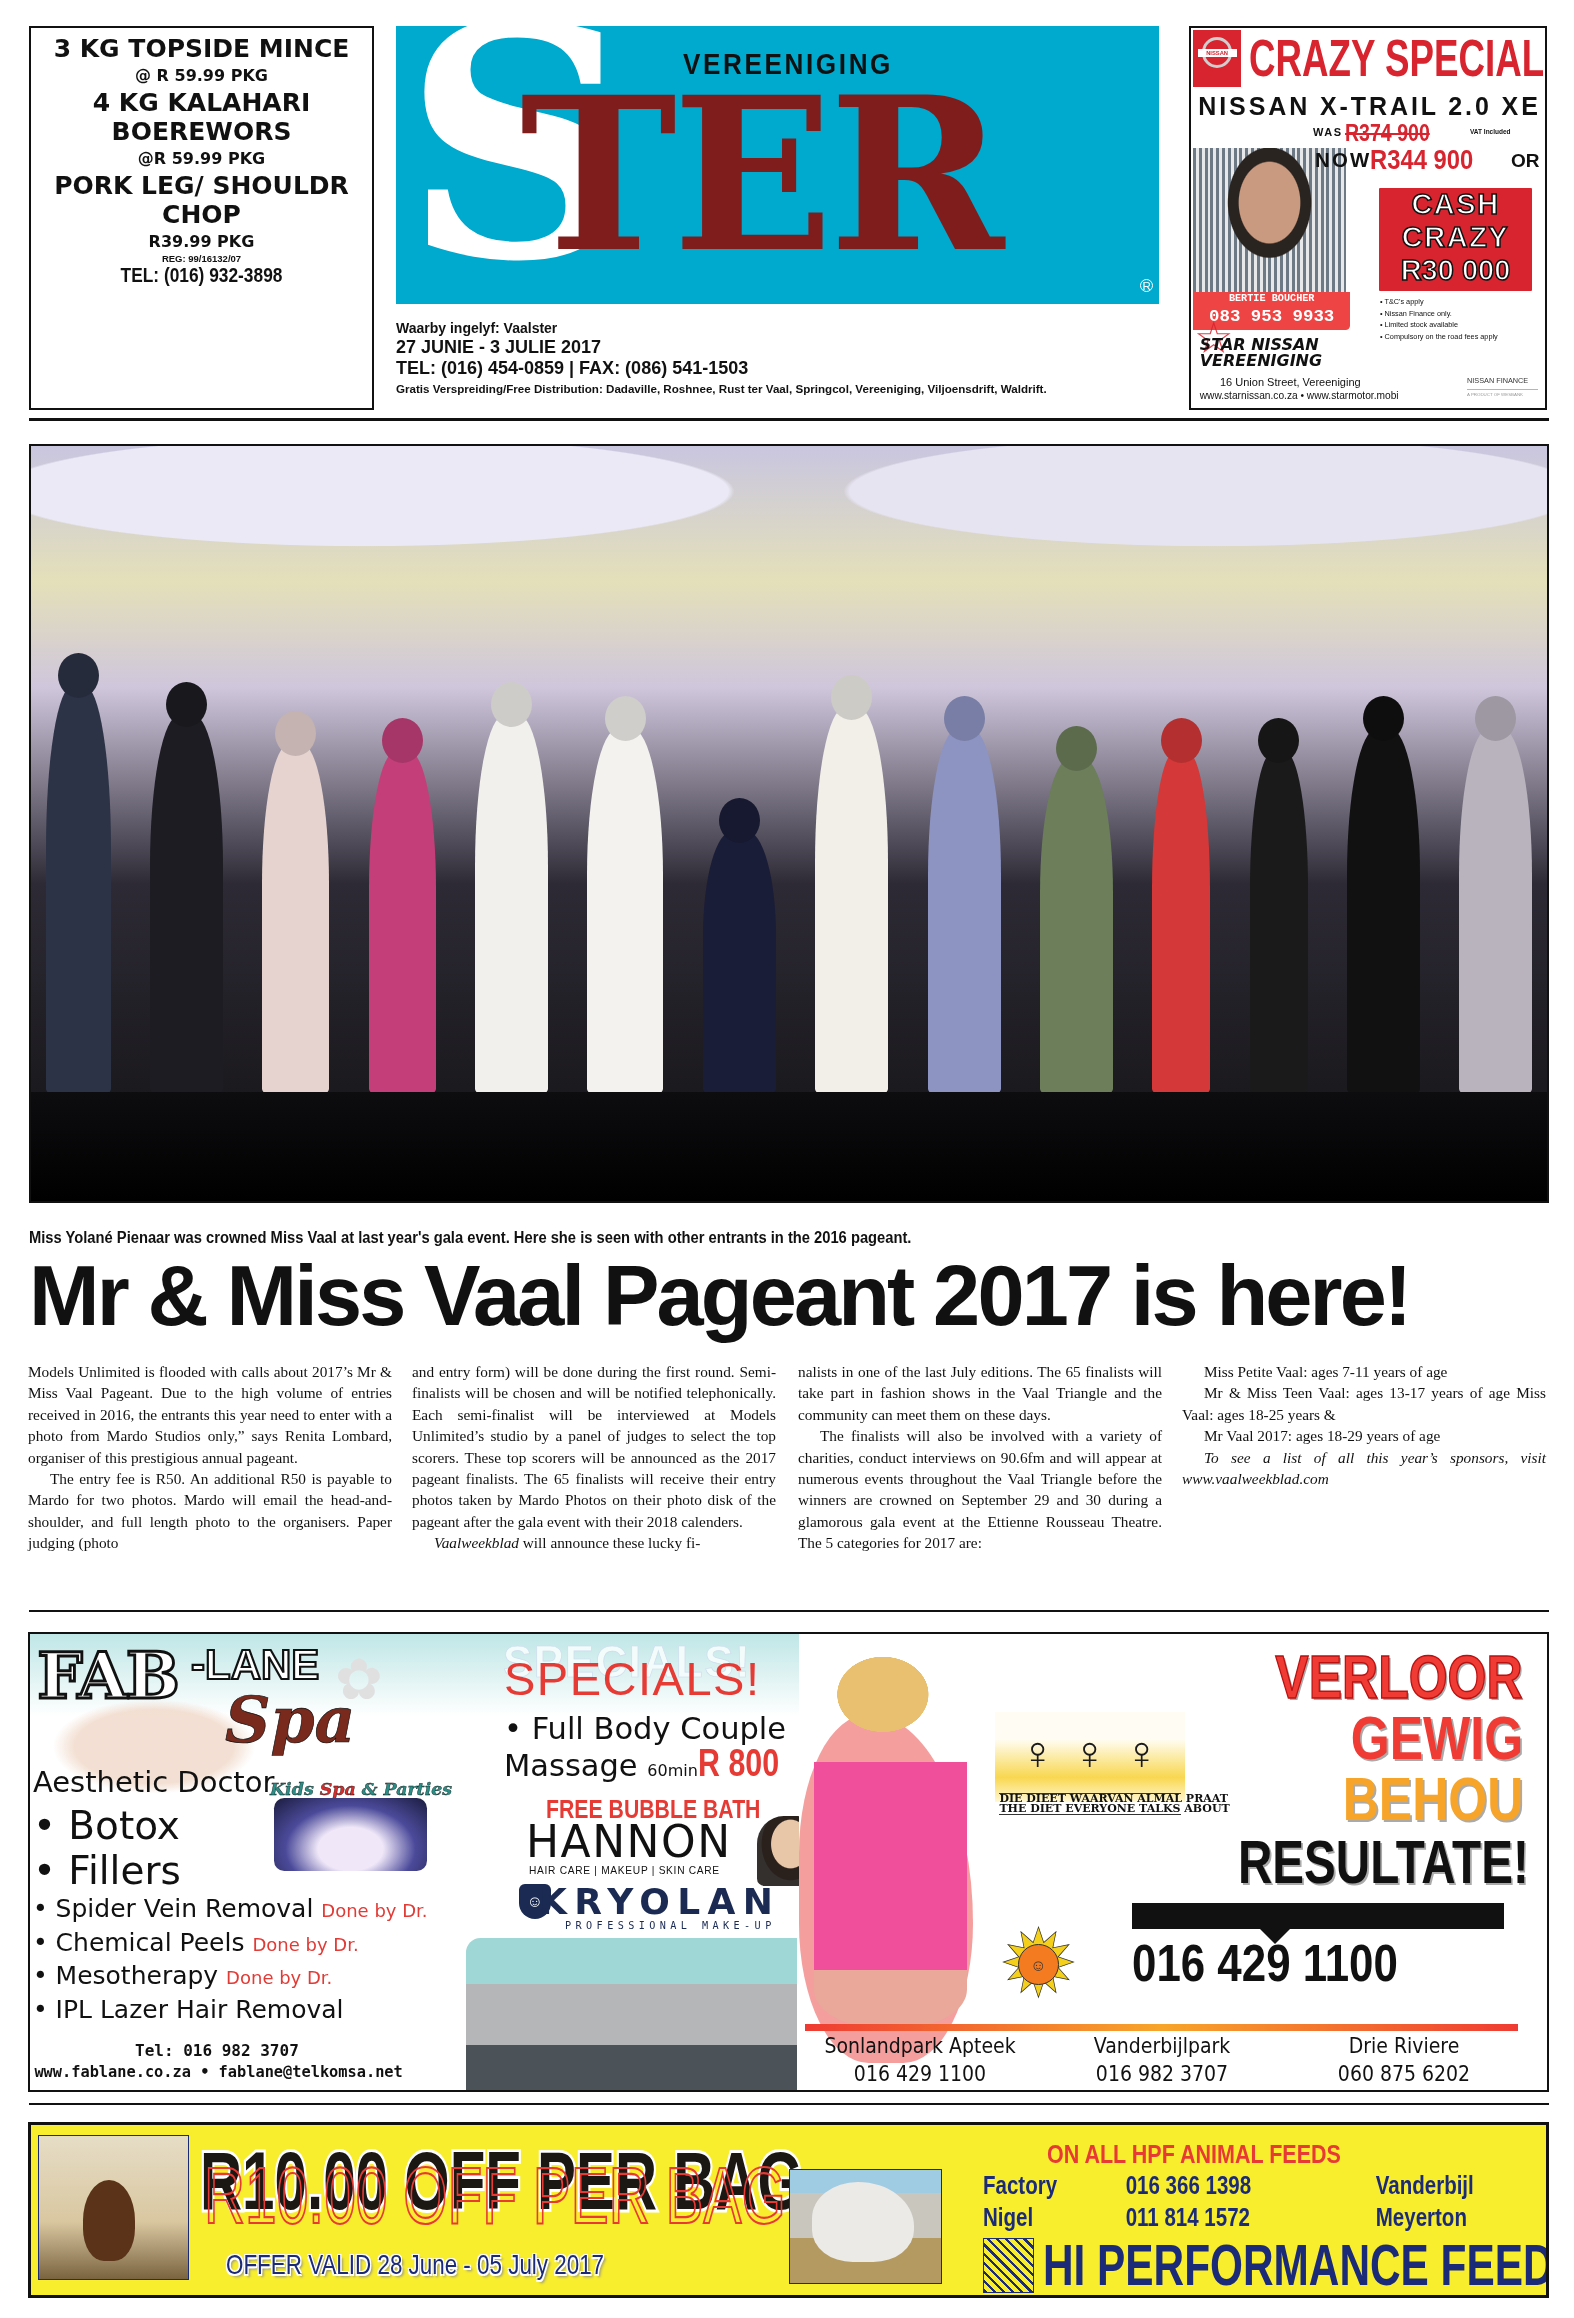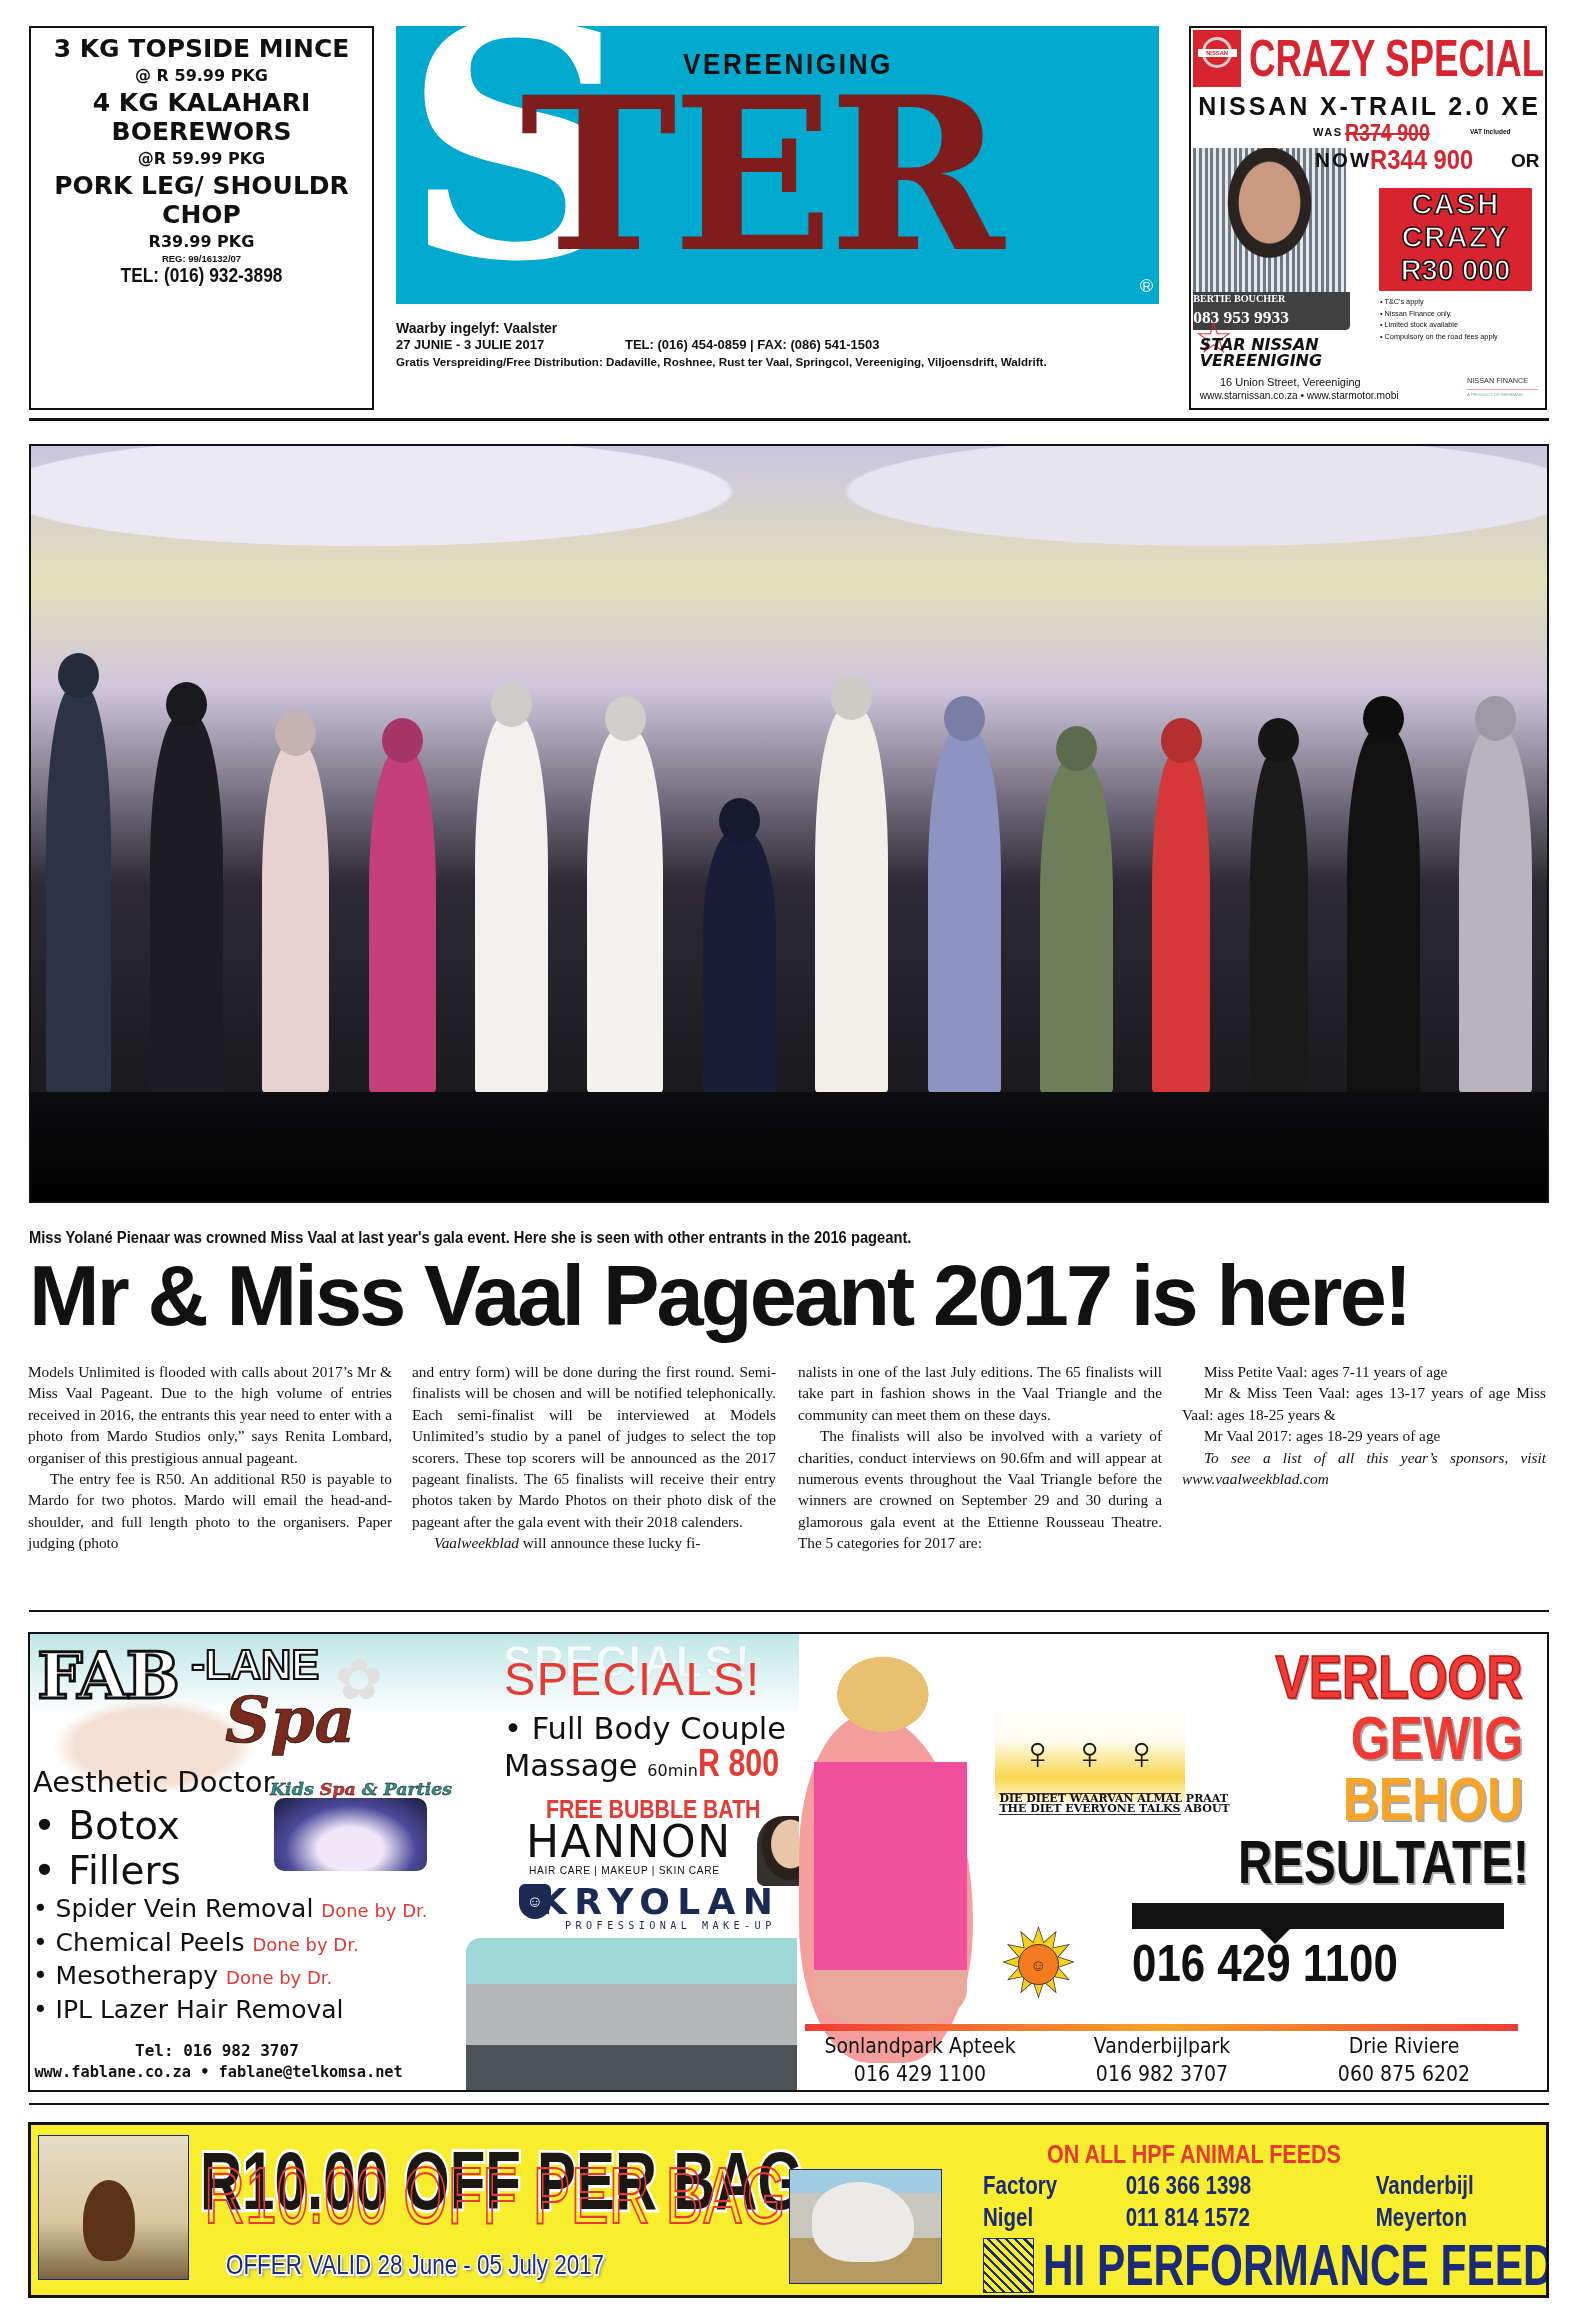--- a/index.html
+++ b/index.html
@@ -21,41 +21,41 @@
   #butcher-ad .reg { font-family: "Liberation Sans", sans-serif; font-weight: bold; font-size: 9.5px; line-height: 10.2px; }
   #butcher-ad .tel { font-family: "Liberation Sans", sans-serif; font-weight: bold; font-size: 20.4px; line-height: 22px; transform: scaleX(0.85); }
 
   #masthead { left: 396px; top: 26px; width: 763px; height: 278px; background: #00a9ce; overflow: hidden; }
   #masthead .region { position: absolute; left: 287px; top: 22px; font-family: "Liberation Sans", sans-serif; font-weight: bold; font-size: 29px; letter-spacing: 2.9px; color: #111; transform: scaleX(0.9); transform-origin: left; }
   #masthead .s { position: absolute; left: 7.3px; top: -42px; font-family: "DejaVu Serif", serif; font-weight: bold; font-size: 320px; line-height: 320px; color: #fff; }
   #masthead .ter { position: absolute; left: 124px; top: 44px; font-family: "DejaVu Serif", serif; font-weight: bold; font-size: 211px; line-height: 211px; color: #7f1d1d; letter-spacing: -4.4px; }
   #masthead .reg { position: absolute; right: 5.8px; bottom: 11.6px; color: #fff; font-size: 11.6px; border: 1.1px solid #fff; border-radius: 50%; width: 13px; height: 13px; text-align: center; line-height: 11px; }
   #mast-info { left: 396px; top: 320px; width: 771px; font-family: "Liberation Sans", sans-serif; font-weight: bold; }
   #mast-info .incorp { font-size: 14px; line-height: 17.4px; }
-  #mast-info .row { font-size: 13px; line-height 16px; display: flex; }
+  #mast-info .row { font-size: 18px; line-height 16px; display: flex; flex-direction: column; }
   #mast-info .row .date { width: 229px; }
   #mast-info .dist { font-size: 11.6px; line-height: 19px; white-space: nowrap; }
 
   #nissan-ad { left: 1189px; top: 26px; width: 358px; height: 384px; border: 2.2px solid #111; overflow: hidden; }
   #nissan-ad .logo-box { position: absolute; left: 2.2px; top: 2.2px; width: 48px; height: 57px; background: #d7242f; }
   #nissan-ad .logo-ring { position: absolute; left: 8.7px; top: 7.3px; width: 30.5px; height: 30.5px; border: 3.6px solid #cfcfcf; border-radius: 50%; }
   #nissan-ad .logo-bar { position: absolute; left: 4.4px; top: 19px; width: 39px; height: 8px; background: #fff; color: #d7242f; font-size: 5.8px; font-weight: bold; text-align: center; line-height: 8px; }
   #nissan-ad .headline { position: absolute; left: 58px; top: 2.9px; font-family: "Liberation Sans", sans-serif; font-weight: bold; font-size: 51px; line-height: 55px; color: #d7242f; transform: scaleX(0.72); transform-origin: left; white-space: nowrap; }
   #nissan-ad .model { position: absolute; left: 7.3px; top: 64px; font-weight: bold; font-size: 25px; letter-spacing: 2.9px; white-space: nowrap; }
   #nissan-ad .was { position: absolute; left: 122px; top: 98px; font-weight: bold; font-size: 11px; letter-spacing: 1.5px; }
   #nissan-ad .was-price { position: absolute; left: 154px; top: 92px; font-weight: bold; font-size: 23px; color: #d7242f; text-decoration: line-through; text-decoration-color: #d7242f; transform: scaleX(0.85); transform-origin: left; }
   #nissan-ad .vat { position: absolute; left: 279px; top: 100px; font-weight: bold; font-size: 6.5px; }
   #nissan-ad .now { position: absolute; left: 124px; top: 121px; font-weight: bold; font-size: 20.4px; letter-spacing: 2.2px; }
   #nissan-ad .now-price { position: absolute; left: 179px; top: 116px; font-weight: bold; font-size: 28px; color: #d7242f; transform: scaleX(0.85); transform-origin: left; white-space: nowrap; }
   #nissan-ad .or { position: absolute; left: 320px; top: 122px; font-weight: bold; font-size: 19px; }
   #nissan-ad .person { position: absolute; left: 2.2px; top: 120px; width: 153px; height: 156px; background: radial-gradient(ellipse at 50% 35%, #c99a80 0 28%, #2a2420 29% 38%, transparent 39%), repeating-linear-gradient(90deg, #6d7a86 0 2.9px, #e6e8ea 2.9px 5.8px); }
   #nissan-ad .cashback { position: absolute; left: 188px; top: 160px; width: 153px; height: 103px; background: #d7242f; border-radius: 1px; text-align: center; color: #fff; font-weight: bold; -webkit-text-stroke: 1.5px #111; }
   #nissan-ad .cashback .l1 { font-size: 29px; line-height: 33px; letter-spacing: 1.5px; }
   #nissan-ad .cashback .l3 { font-size: 29px; line-height: 33px; }
-  #nissan-ad .rep { position: absolute; left: 2.2px; top: 264px; width: 157px; height: 38px; background: #404040; border-radius: 0 0 4.4px 0; color: #fff; font-family: Liberation Serif, serif; font-weight: bold; }
+  #nissan-ad .rep { position: absolute; left: 2.2px; top: 264px; width: 157px; height: 38px; background: #ef4444; border-radius: 0 0 4.4px 0; color: #fff; text-align: center; font-family: Liberation Mono, monospace; font-weight: bold; }
   #nissan-ad .rep .name { font-size: 10.2px; line-height: 14.5px; }
   #nissan-ad .rep .phone { font-size: 17.4px; line-height: 20.4px; }
   #nissan-ad .terms { position: absolute; left: 189px; top: 268px; font-size: 7.3px; line-height: 11.6px; list-style: none; }
   #nissan-ad .dealer { position: absolute; left: 8.7px; top: 309px; font-family: "DejaVu Sans", sans-serif; font-style: italic; font-weight: bold; font-size: 16px; line-height: 16px; }
   #nissan-ad .dealer .star { position: absolute; left: -5.8px; top: -7.3px; font-size: 44px; color: #d7242f; font-style: normal; opacity: 0.85; }
   #nissan-ad .dealer span { position: relative; }
   #nissan-ad .addr { position: absolute; left: 29px; top: 348px; font-size: 11px; }
   #nissan-ad .urls { position: absolute; left: 8.7px; top: 362px; font-size: 10.2px; white-space: nowrap; }
   #nissan-ad .nf { position: absolute; left: 276px; top: 348px; font-size: 7.3px; color: #333; }
   #nissan-ad .nf-sub { position: absolute; left: 276px; top: 361px; font-size: 4.4px; color: #999; border-top: 1.5px solid #e6a0a0; width: 71px; padding-top: 1.5px; }

